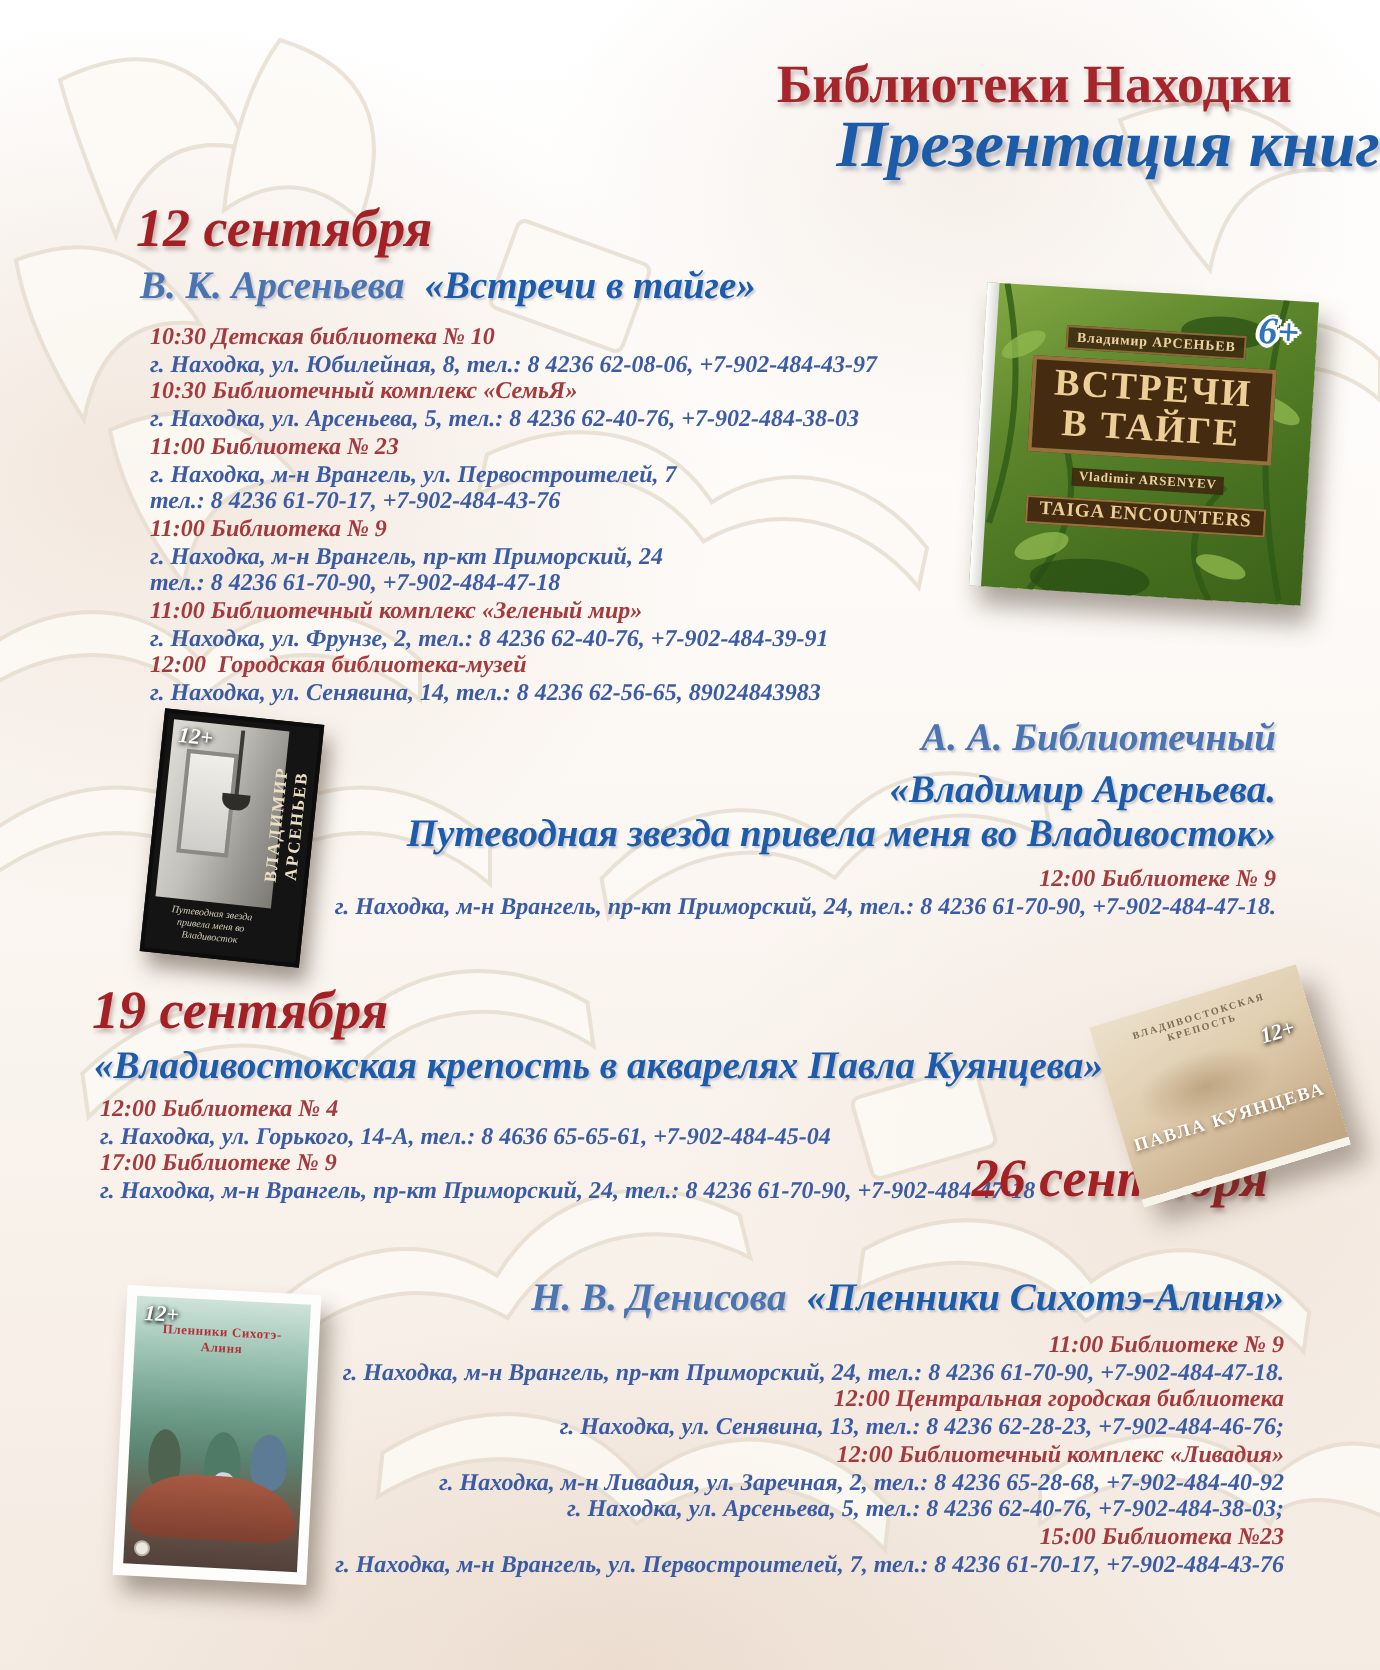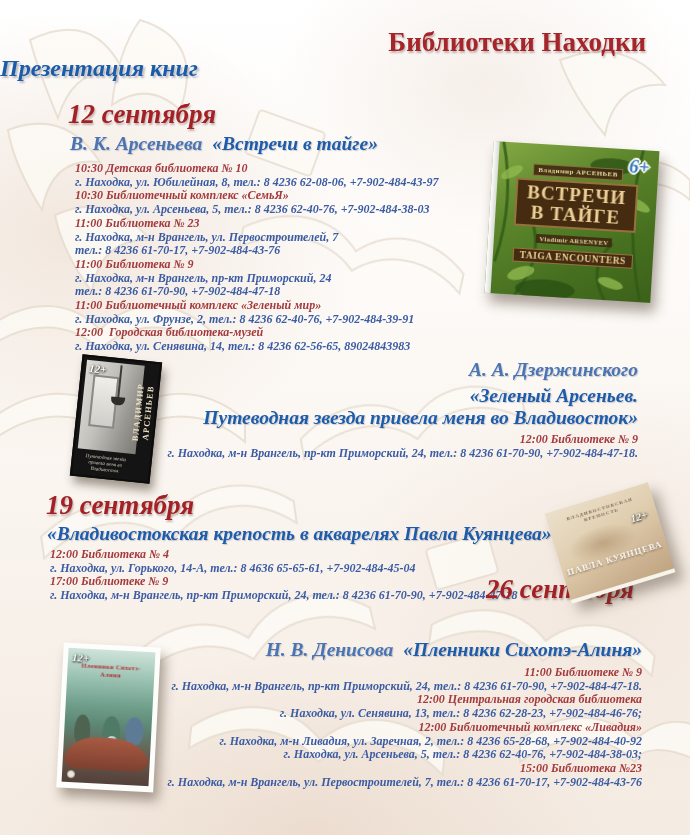--- a/index.html
+++ b/index.html
@@ -22,22 +22,22 @@
   }
   .wm { position:absolute; inset:0; z-index:0; pointer-events:none; }
 
   .txt { position:absolute; z-index:2; white-space:pre; }
 
   .org-title {
     top:27px; right:44px; font-size:27px; font-weight:bold; color:#a5252a;
     text-shadow:1px 2px 2px rgba(90,60,60,.35);
   }
   .subtitle {
-    top:55px; left:0; right:0; text-align:left;
-    font-size:24px; font-weight:bold; font-style:italic; color:#1c5ba8;
+    top:55px; left:0; right:0; text-align:right;
+    font-size:33px; font-weight:bold; font-style:italic; color:#1c5ba8;
     text-shadow:2px 2px 2px rgba(100,100,120,.40);
   }
   .date-h {
     font-size:27px; font-weight:bold; font-style:italic; color:#a32025;
     text-shadow:1px 2px 2px rgba(110,80,80,.40);
   }
   .book-h { font-size:19.5px; font-weight:bold; font-style:italic; color:#1d5cab;
     text-shadow:1px 1px 1px rgba(120,120,140,.35); }
   .book-h .author { color:#4a74b2; margin-right:10px; }
   .book-h.plain { color:#1d5cab; }
@@ -193,22 +193,22 @@
     <div class="case-edge"></div>
     <div class="taiga-inner">
       <span class="taiga-author">Владимир АРСЕНЬЕВ</span><br>
       <span class="taiga-title"><span>ВСТРЕЧИ</span><br><span>В ТАЙГЕ</span></span><br>
       <span class="taiga-author-en">Vladimir ARSENYEV</span><br>
       <span class="taiga-title-en">TAIGA ENCOUNTERS</span>
     </div>
     <div class="badge-6">6+</div>
   </div>
 
-  <div class="txt book-h" style="right:52px; top:359px;"><span class="author" style="margin-right:0;">А. А. Дзержинского</span></div>
-  <div class="txt book-h" style="right:52px; top:385px;">«Зеленый Арсеньев.</div>
+  <div class="txt book-h" style="right:52px; top:359px;"><span class="author" style="margin-right:0;">А. А. Библиотечный</span></div>
+  <div class="txt book-h" style="right:52px; top:385px;">«Владимир Арсеньева.</div>
   <div class="txt book-h" style="right:52px; top:407px;">Путеводная звезда привела меня во Владивосток»</div>
   <div class="evt-list right" style="right:52px; top:433px;">
       <div class="evt venue">12:00 Библиотеке № 9</div>
       <div class="evt addr">г. Находка, м-н Врангель, пр-кт Приморский, 24, тел.: 8 4236 61-70-90, +7-902-484-47-18.</div>
     </div>
 
   <div class="cover cover-bw">
     <div class="photo">
       <div class="window"></div>
       <div class="lamp"></div>

